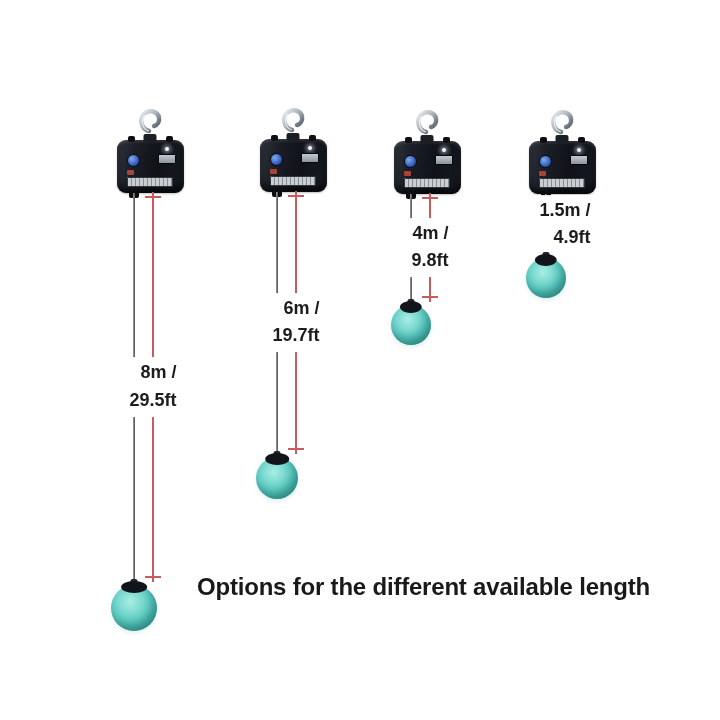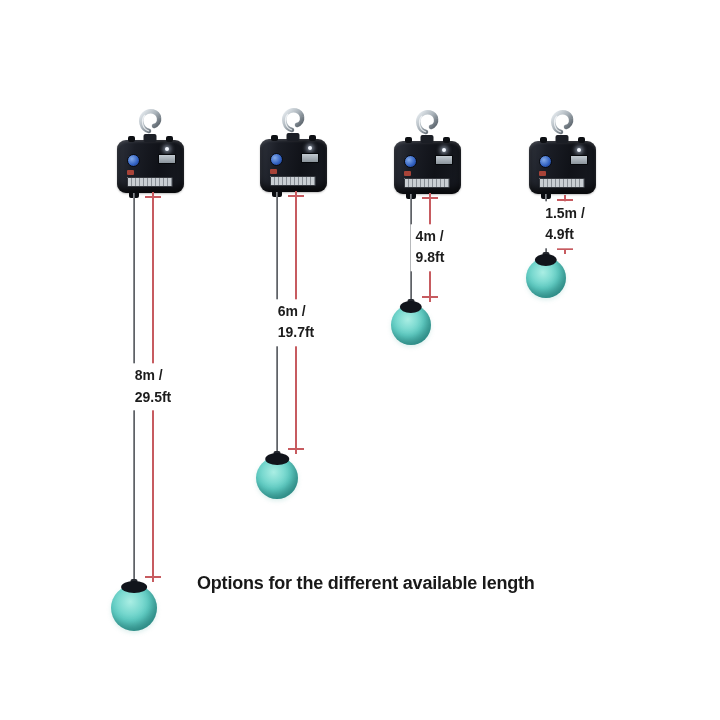--- a/index.html
+++ b/index.html
@@ -41,25 +41,25 @@
   .ball .stem { position:absolute; top:-6px; left:50%; transform:translateX(-50%); width:7px; height:7px; background:#23262d; border-radius:2px; }
   .ball .cap  { position:absolute; top:-4px; left:50%; transform:translateX(-50%); width:56%; height:12px; background:#11141b; border-radius:50%; }
 
   
   .measure { position:absolute; width:2px; background:var(--measure); }
   .tbar { position:absolute; left:50%; transform:translateX(-50%); width:16px; height:2px; background:var(--measure); }
   .tbar.top { top:0; } .tbar.bot { bottom:0; }
   .tbar.top::after, .tbar.bot::after { content:""; position:absolute; left:50%; transform:translateX(-50%); width:2px; height:4px; background:var(--measure); }
   .tbar.top::after { top:-4px; } .tbar.bot::after { bottom:-4px; }
   .mlabel { position:absolute; top:50%; left:50%; transform:translate(-50%,-50%);
-            background:#ffffff; padding:2px 5px; text-align:left; white-space:nowrap;
-            font-size:14px; font-weight:bold; line-height:1.55; color:var(--label); }
+            background:#ffffff; padding:2px 5px; text-align:right; white-space:nowrap;
+            font-size:18px; font-weight:bold; line-height:1.55; color:var(--label); }
   .mlabel span { display:block; }
 
-  .caption { position:absolute; left:197px; top:573px; font-size:18px; font-weight:bold;
+  .caption { position:absolute; left:197px; top:573px; font-size:24px; font-weight:bold;
              letter-spacing:-0.2px; color:#191919; }
 </style>
 </head>
 <body>
 
 <div class="stage">
   <div id="units">
       <div class="unit">
     <svg class="hook" viewBox="0 0 40 38" style="left: 129px; top: 105px;">
       <defs>

